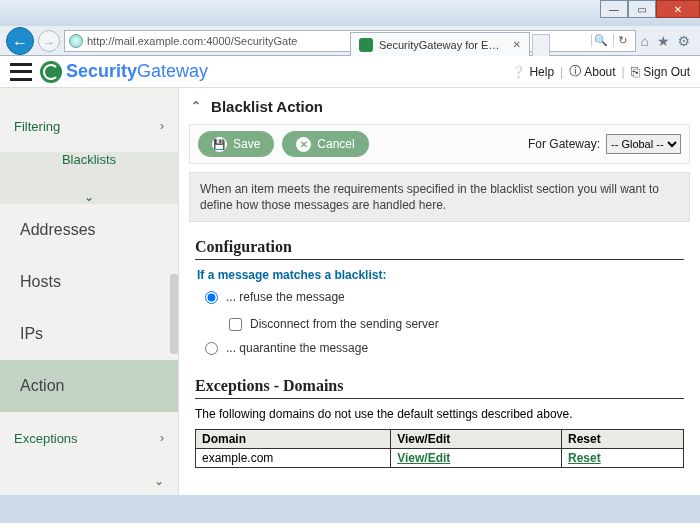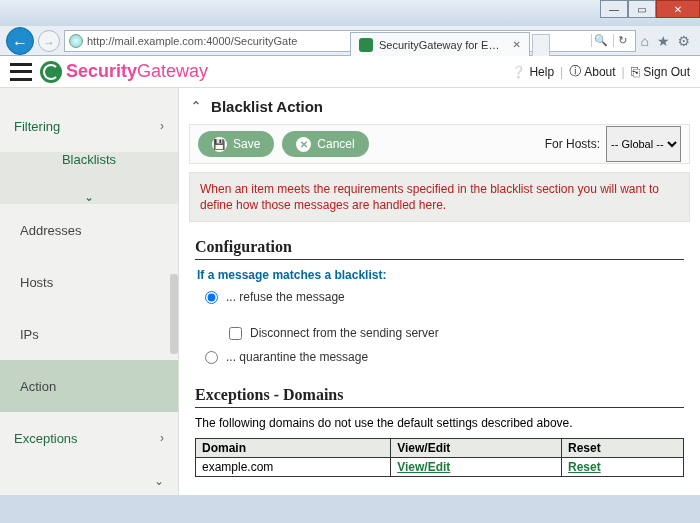--- a/index.html
+++ b/index.html
@@ -30,58 +30,58 @@
   .newtab { width: 18px; height: 22px; background:#eef2f6; border:1px solid #b8c4d0; border-bottom:none; margin-left:2px;}
   
   
   .app { position: relative; width: 700px; height: 439px; background: #fff; }
   
   .app-header { height: 32px; display: flex; align-items: center; padding: 0 10px; border-bottom: 1px solid #ddd; }
   .hamburger { width: 22px; height: 18px; display:flex; flex-direction:column; justify-content:space-between; margin-right:8px;}
   .hamburger span { height:3px; background:#222; }
   .brand-logo { width:22px; height:22px; border-radius:50%; background:#2a8a4a; position:relative; margin-right:4px;}
   .brand-logo:after{content:""; position:absolute; inset:3px; border:2px solid #fff; border-radius:50%; border-right-color:transparent;}
-  .brand-text { font-size: 18px; color: #ec4899; }
+  .brand-text { font-size: 18px; color: #3b82f6; }
   .brand-text b { font-weight: 700; }
   .header-spacer { flex:1; }
   .hdr-link { color:#222; font-size:12px; margin-left:6px; display:flex; align-items:center; gap:3px;}
   .hdr-sep { color:#bbb; margin-left:6px;}
   
   .app-body { display:flex; height: calc(100% - 32px); }
   
   
   .sidebar { width: 179px; background:#f1f2ef; border-right:1px solid #ddd; position:relative; overflow:hidden;}
   .side-item { height:52px; display:flex; align-items:center; justify-content:space-between; padding:0 14px; color:#1e6b3e; font-size:13px; cursor:pointer;}
   .side-item.truncated { height:12px; color:#1e6b3e; font-size:12px; padding-top:0; align-items:flex-start;}
   .side-item.blacklists { background:#e4e6e1;flex-direction:column; }
-  .side-sub { height:52px; display:flex; align-items:center; padding:0 14px 0 20px; color:#444; font-size:13px; background:#f1f2ef; cursor:pointer;}
+  .side-sub { height:52px; display:flex; align-items:center; padding:0 14px 0 20px; color:#444; font-size:16px; background:#f1f2ef; cursor:pointer;}
   .side-sub.active { background:#c3d4c5; }
   .chev { font-size:12px; color:#5a6a5a; }
   .chev.down { color:#1e6b3e; }
   .side-scroll { position:absolute; right:0; top:186px; width:8px; height:80px; background:#cfcfcf; border-radius:3px;}
   
   
   .main { flex:1; overflow:hidden; display:flex; flex-direction:column;}
   .main-title-row { height:36px; display:flex; align-items:center; gap:10px; padding:0 12px; font-size:15px; font-weight:700; color:#222;}
   .main-title-row .collapse{ color:#666; font-size:12px;}
   
   .toolbar { height:40px; background:#fafbfa; border:1px solid #e3e3df; margin:0 10px; display:flex; align-items:center; padding:0 8px; gap:8px;}
   .pill-btn { height:26px; border-radius:13px; background:#7bae85; color:#fff; border:none; padding:0 14px; display:flex; align-items:center; gap:6px; font-size:12px; cursor:pointer;}
   .pill-btn .circ{ width:15px;height:15px;border-radius:50%;background:#fff;color:#7bae85;display:flex;align-items:center;justify-content:center;font-size:10px;font-weight:bold;}
   .tb-spacer{flex:1;}
   .for-domain{font-size:12px;color:#222; display:flex; align-items:center; gap:6px;}
-  .for-domain select{font-size:11px; height:36px; border:1px solid #888;}
-  
-  .desc-box { margin:8px 10px 10px; padding:8px 10px; background:#edeeeb; border:1px solid #e0e1dc; color:#b91c1c; font-size:12px; line-height:1.35;}
+  .for-domain select{font-size:11px; height:20px; border:1px solid #888;}
+  
+  .desc-box { margin:8px 10px 10px; padding:8px 10px; background:#edeeeb; border:1px solid #e0e1dc; color:#404040; font-size:12px; line-height:1.35;}
   
   .section { margin: 6px 16px 10px 16px;}
   .section h3 { font-family: Georgia, 'Times New Roman', serif; font-size:16px; font-weight:700; color:#222; border-bottom:1px solid #333; padding-bottom:3px; margin-bottom:8px;}
   .conf-lead { font-weight:700; font-size:12px; color:#0369a1; margin:4px 0 8px 2px;}
   .opt-row { display:flex; align-items:center; gap:8px; font-size:12px; color:#333; margin:6px 0 6px 10px;}
-  .opt-sub { margin-left: 34px; margin-top:22px; margin-bottom:10px;}
+  .opt-sub { margin-left: 34px; margin-top:13px; margin-bottom:10px;}
   input[type=radio],input[type=checkbox]{ width:13px;height:13px;}
   
   .exc-intro { color:#000000; font-size:12px; margin:4px 0 8px 0;}
   table.exc { width:100%; border-collapse:collapse; font-size:12px;border-radius:14px;}
   table.exc th, table.exc td { border:1px solid #333; padding:2px 6px; text-align:left;}
   table.exc th { background:#e8eae5; font-weight:700;}
   table.exc td a { color:#1e7a3e; font-weight:700; text-decoration:underline; cursor:pointer;}
 </style>
 </head>
 <body>
@@ -191,21 +191,21 @@
         <button class="pill-btn">
           <span class="circ">💾</span>
           <span>Save</span>
         </button>
         <button class="pill-btn">
           <span class="circ">✕</span>
           <span>Cancel</span>
         </button>
         <div class="tb-spacer"></div>
         <div class="for-domain">
-          <span>For Hosts:</span>
+          <span>For Gateway:</span>
           <select>
             <option>-- Global --</option>
           </select>
         </div>
       </div>
 
       <div class="desc-box">When an item meets the requirements specified in the blacklist section you will want to define how those messages are handled here.</div>
 
       <div class="section">
         <h3>Configuration</h3>

